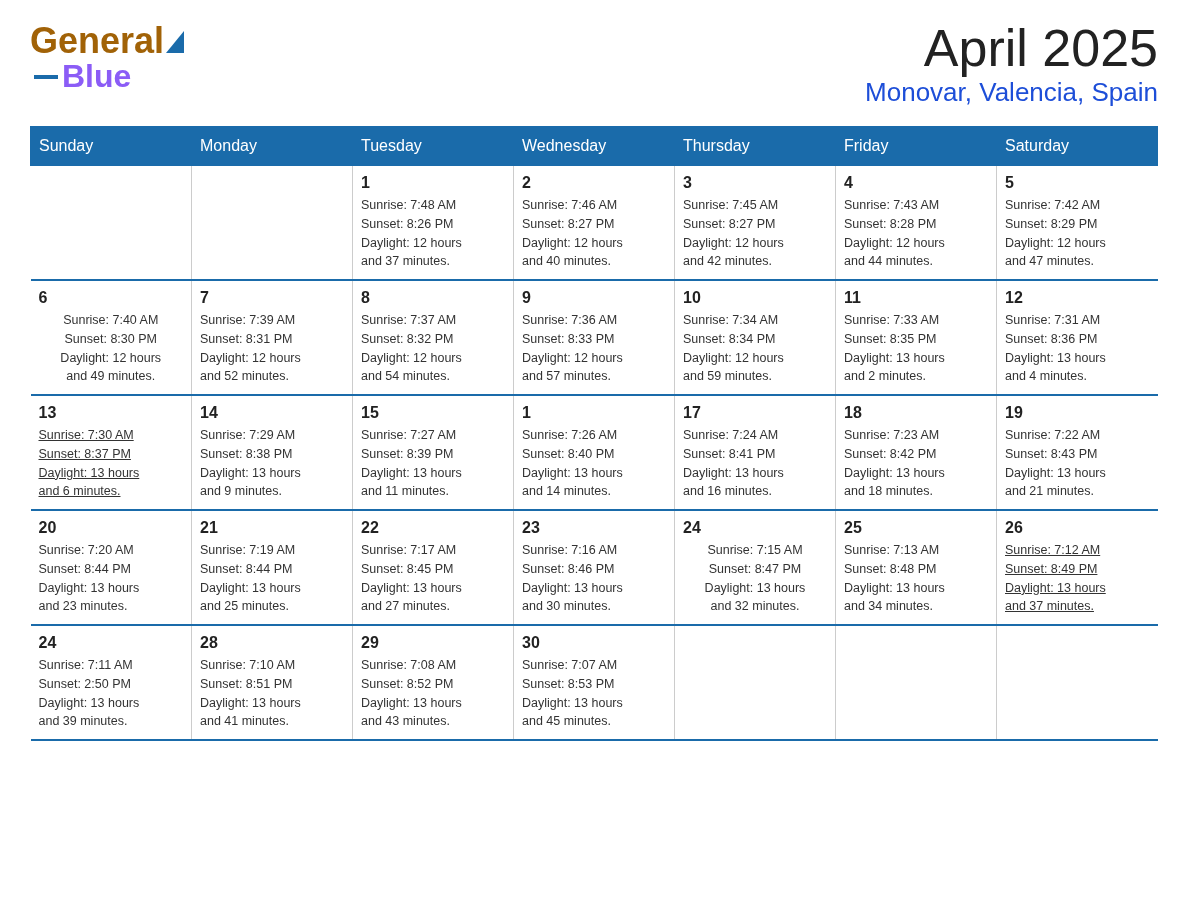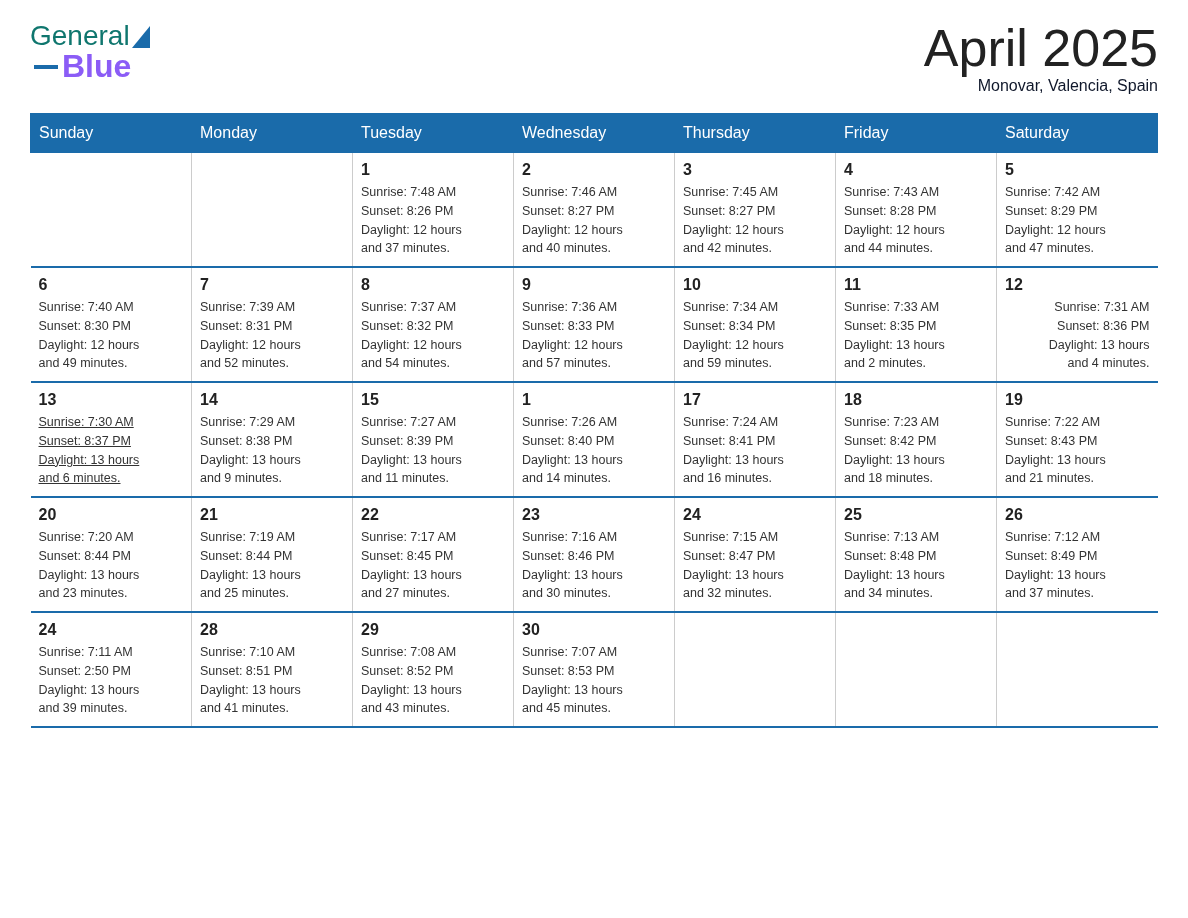--- a/index.html
+++ b/index.html
@@ -11,23 +11,23 @@
       min-height: 918px;
       padding: 20px 30px;
     }
     .header {
       display: flex;
       justify-content: space-between;
       align-items: flex-start;
       margin-bottom: 18px;
     }
     .logo-text-general {
-      font-size: 28px;
-      font-weight: normal;
-      color: #0f766e;
+      font-size: 36px;
+      font-weight: bold;
+      color: #a16207;
     }
     .logo-blue {
       font-size: 32px;
       font-weight: bold;
       color: #8b5cf6;
       margin-left: 2px;
     }
     .logo-wrapper {
       display: flex;
       flex-direction: column;
@@ -40,23 +40,23 @@
       text-align: right;
       margin-left: 24px;
     }
     .title-block h1 {
       font-size: 52px;
       font-weight: normal;
       color: #222;
       line-height: 1.1;
     }
     .title-block h2 {
-      font-size: 16px;
+      font-size: 26px;
       font-weight: normal;
-      color: #0f172a;
+      color: #1d4ed8;
     }
     table {
       width: 100%;
       border-collapse: collapse;
       table-layout: fixed;
     }
     thead tr {
       background-color: #1a6baa;
       color: #fff;
     }
@@ -168,21 +168,21 @@
           <div class="day-number">5</div>
           <div class="day-info" style="white-space: pre-line;">Sunrise: 7:42 AM
 Sunset: 8:29 PM
 Daylight: 12 hours
 and 47 minutes.</div>
         </td>
       </tr>
       <tr>
         <td>
           <div class="day-number">6</div>
-          <div class="day-info" style="white-space: pre-line;">Sunrise: 7:40 AM
+          <div class="day-info" style="white-space: pre-line; text-align: center;">Sunrise: 7:40 AM
 Sunset: 8:30 PM
 Daylight: 12 hours
 and 49 minutes.</div>
         </td>
         <td>
           <div class="day-number">7</div>
           <div class="day-info" style="white-space: pre-line;">Sunrise: 7:39 AM
 Sunset: 8:31 PM
 Daylight: 12 hours
 and 52 minutes.</div>
@@ -210,21 +210,21 @@
         </td>
         <td>
           <div class="day-number">11</div>
           <div class="day-info" style="white-space: pre-line;">Sunrise: 7:33 AM
 Sunset: 8:35 PM
 Daylight: 13 hours
 and 2 minutes.</div>
         </td>
         <td>
           <div class="day-number">12</div>
-          <div class="day-info" style="white-space: pre-line; text-align: right;">Sunrise: 7:31 AM
+          <div class="day-info" style="white-space: pre-line;">Sunrise: 7:31 AM
 Sunset: 8:36 PM
 Daylight: 13 hours
 and 4 minutes.</div>
         </td>
       </tr>
       <tr>
         <td>
           <div class="day-number">13</div>
           <div class="day-info" style="white-space: pre-line; text-decoration: underline;">Sunrise: 7:30 AM
 Sunset: 8:37 PM
@@ -298,35 +298,35 @@
         </td>
         <td>
           <div class="day-number">23</div>
           <div class="day-info" style="white-space: pre-line;">Sunrise: 7:16 AM
 Sunset: 8:46 PM
 Daylight: 13 hours
 and 30 minutes.</div>
         </td>
         <td>
           <div class="day-number">24</div>
-          <div class="day-info" style="white-space: pre-line;">Sunrise: 7:15 AM
+          <div class="day-info" style="white-space: pre-line; text-align: center;">Sunrise: 7:15 AM
 Sunset: 8:47 PM
 Daylight: 13 hours
 and 32 minutes.</div>
         </td>
         <td>
           <div class="day-number">25</div>
           <div class="day-info" style="white-space: pre-line;">Sunrise: 7:13 AM
 Sunset: 8:48 PM
 Daylight: 13 hours
 and 34 minutes.</div>
         </td>
         <td>
           <div class="day-number">26</div>
-          <div class="day-info" style="white-space: pre-line;">Sunrise: 7:12 AM
+          <div class="day-info" style="white-space: pre-line; text-decoration: underline;">Sunrise: 7:12 AM
 Sunset: 8:49 PM
 Daylight: 13 hours
 and 37 minutes.</div>
         </td>
       </tr>
       <tr>
         <td>
           <div class="day-number">24</div>
           <div class="day-info" style="white-space: pre-line;">Sunrise: 7:11 AM
 Sunset: 2:50 PM

